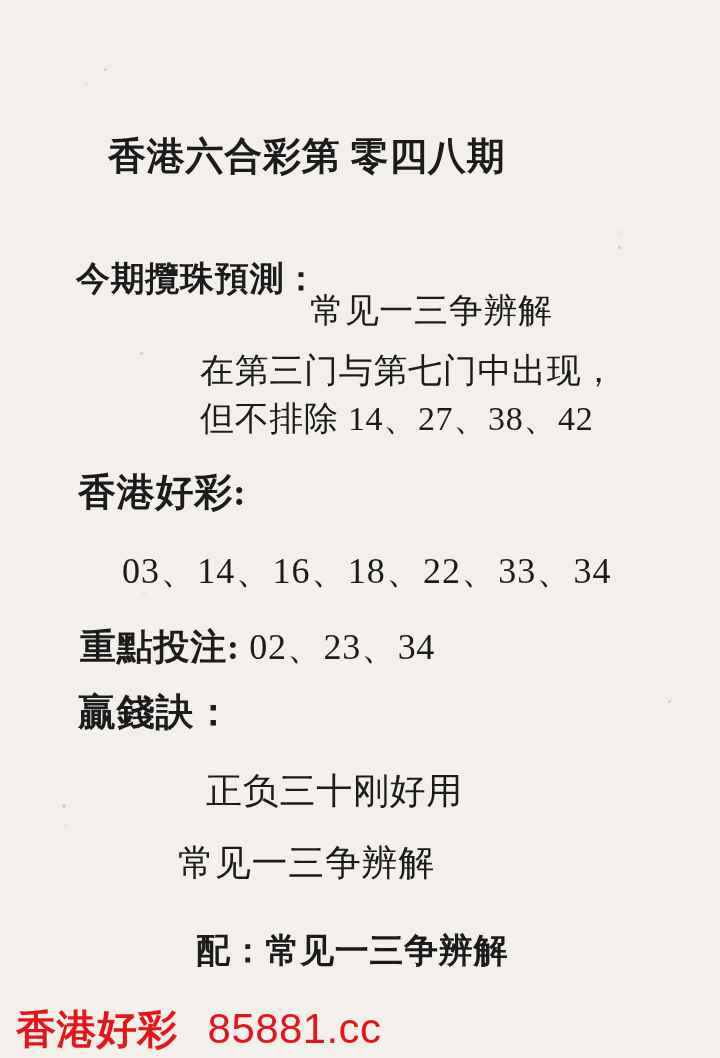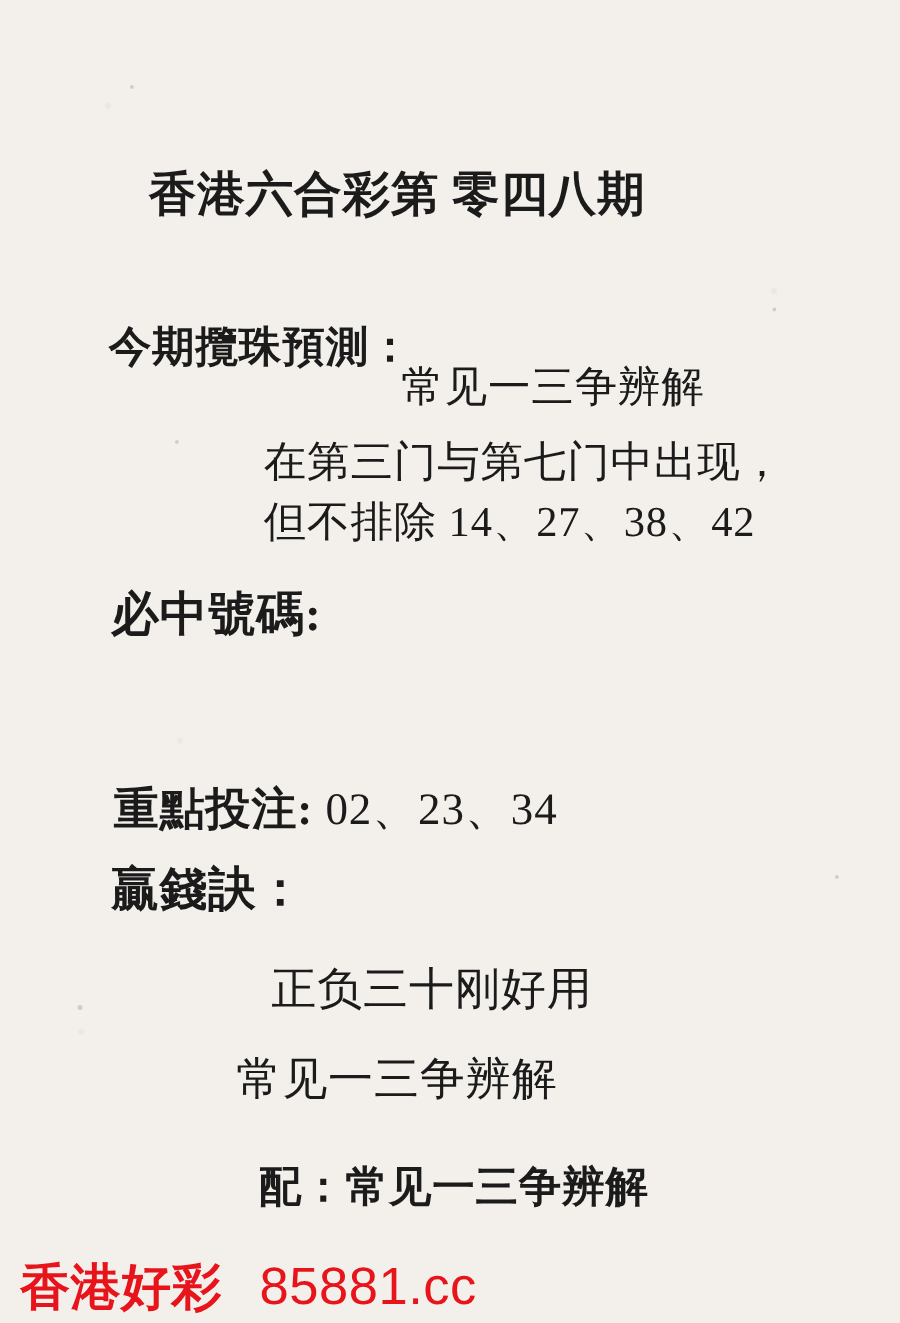--- a/index.html
+++ b/index.html
@@ -22,21 +22,21 @@
     box-sizing: border-box;
     background:
       radial-gradient(circle at 12% 8%, rgba(0,0,0,0.035) 0 2px, rgba(0,0,0,0) 3px),
       radial-gradient(circle at 86% 22%, rgba(0,0,0,0.03) 0 2px, rgba(0,0,0,0) 3px),
       radial-gradient(circle at 20% 56%, rgba(0,0,0,0.03) 0 2px, rgba(0,0,0,0) 3px),
       radial-gradient(circle at 9% 78%, rgba(0,0,0,0.03) 0 2px, rgba(0,0,0,0) 3px),
       #f3f0eb;
   }
   .content {
     position: absolute;
-    left: 11px;
+    left: 0;
     top: 0;
     width: 604px;
     height: 1000px;
   }
   .line {
     position: absolute;
     white-space: nowrap;
     line-height: 1.1;
     font-weight: 700;
     letter-spacing: 0.02em;
@@ -162,21 +162,22 @@
     <div class="line title">
       <span>香港六合彩第</span><span class="spacer"></span><span>零四八期</span>
     </div>
 
     <div class="line subtitle">今期攬珠預測：</div>
 
     <div class="line pred-1">常见一三争辨解</div>
     <div class="line pred-2">在第三门与第七门中出现，</div>
     <div class="line pred-3">但不排除 14、27、38、42</div>
 
-    <div class="line must-label">必中號碼:</div>
+    <div class="line must-label">香港好彩:</div>
+    <div class="line must-numbers">03、14、16、18、22、33、34</div>
 
     <div class="line focus-line">
       <span class="lbl">重點投注:</span>
       <span>02、23、34</span>
     </div>
 
     <div class="line win-label">贏錢訣：</div>
 
     <div class="line verse-1">正负三十刚好用</div>
     <div class="line verse-2">常见一三争辨解</div>

